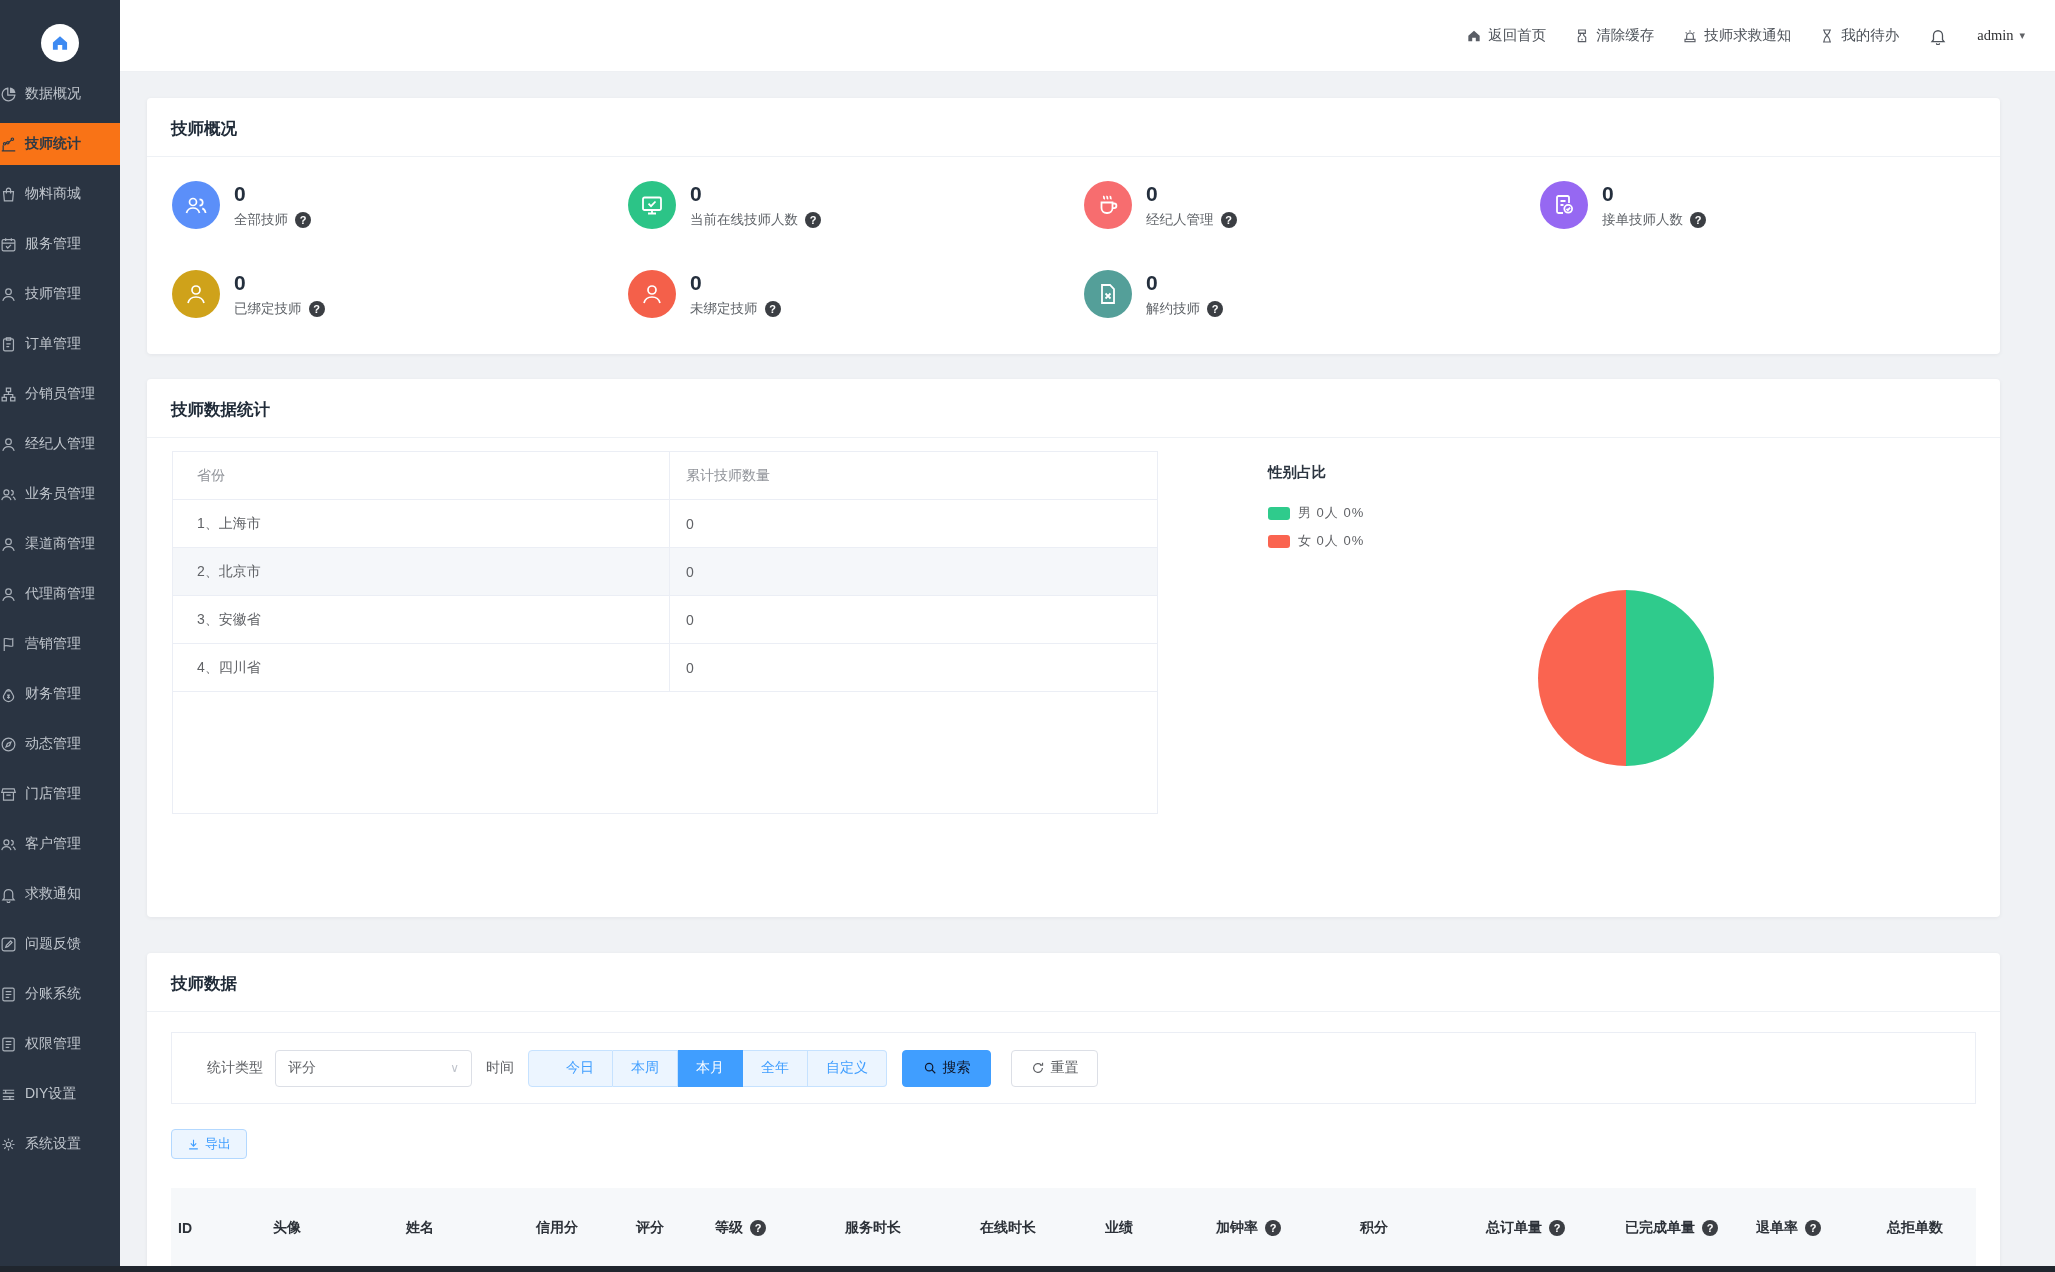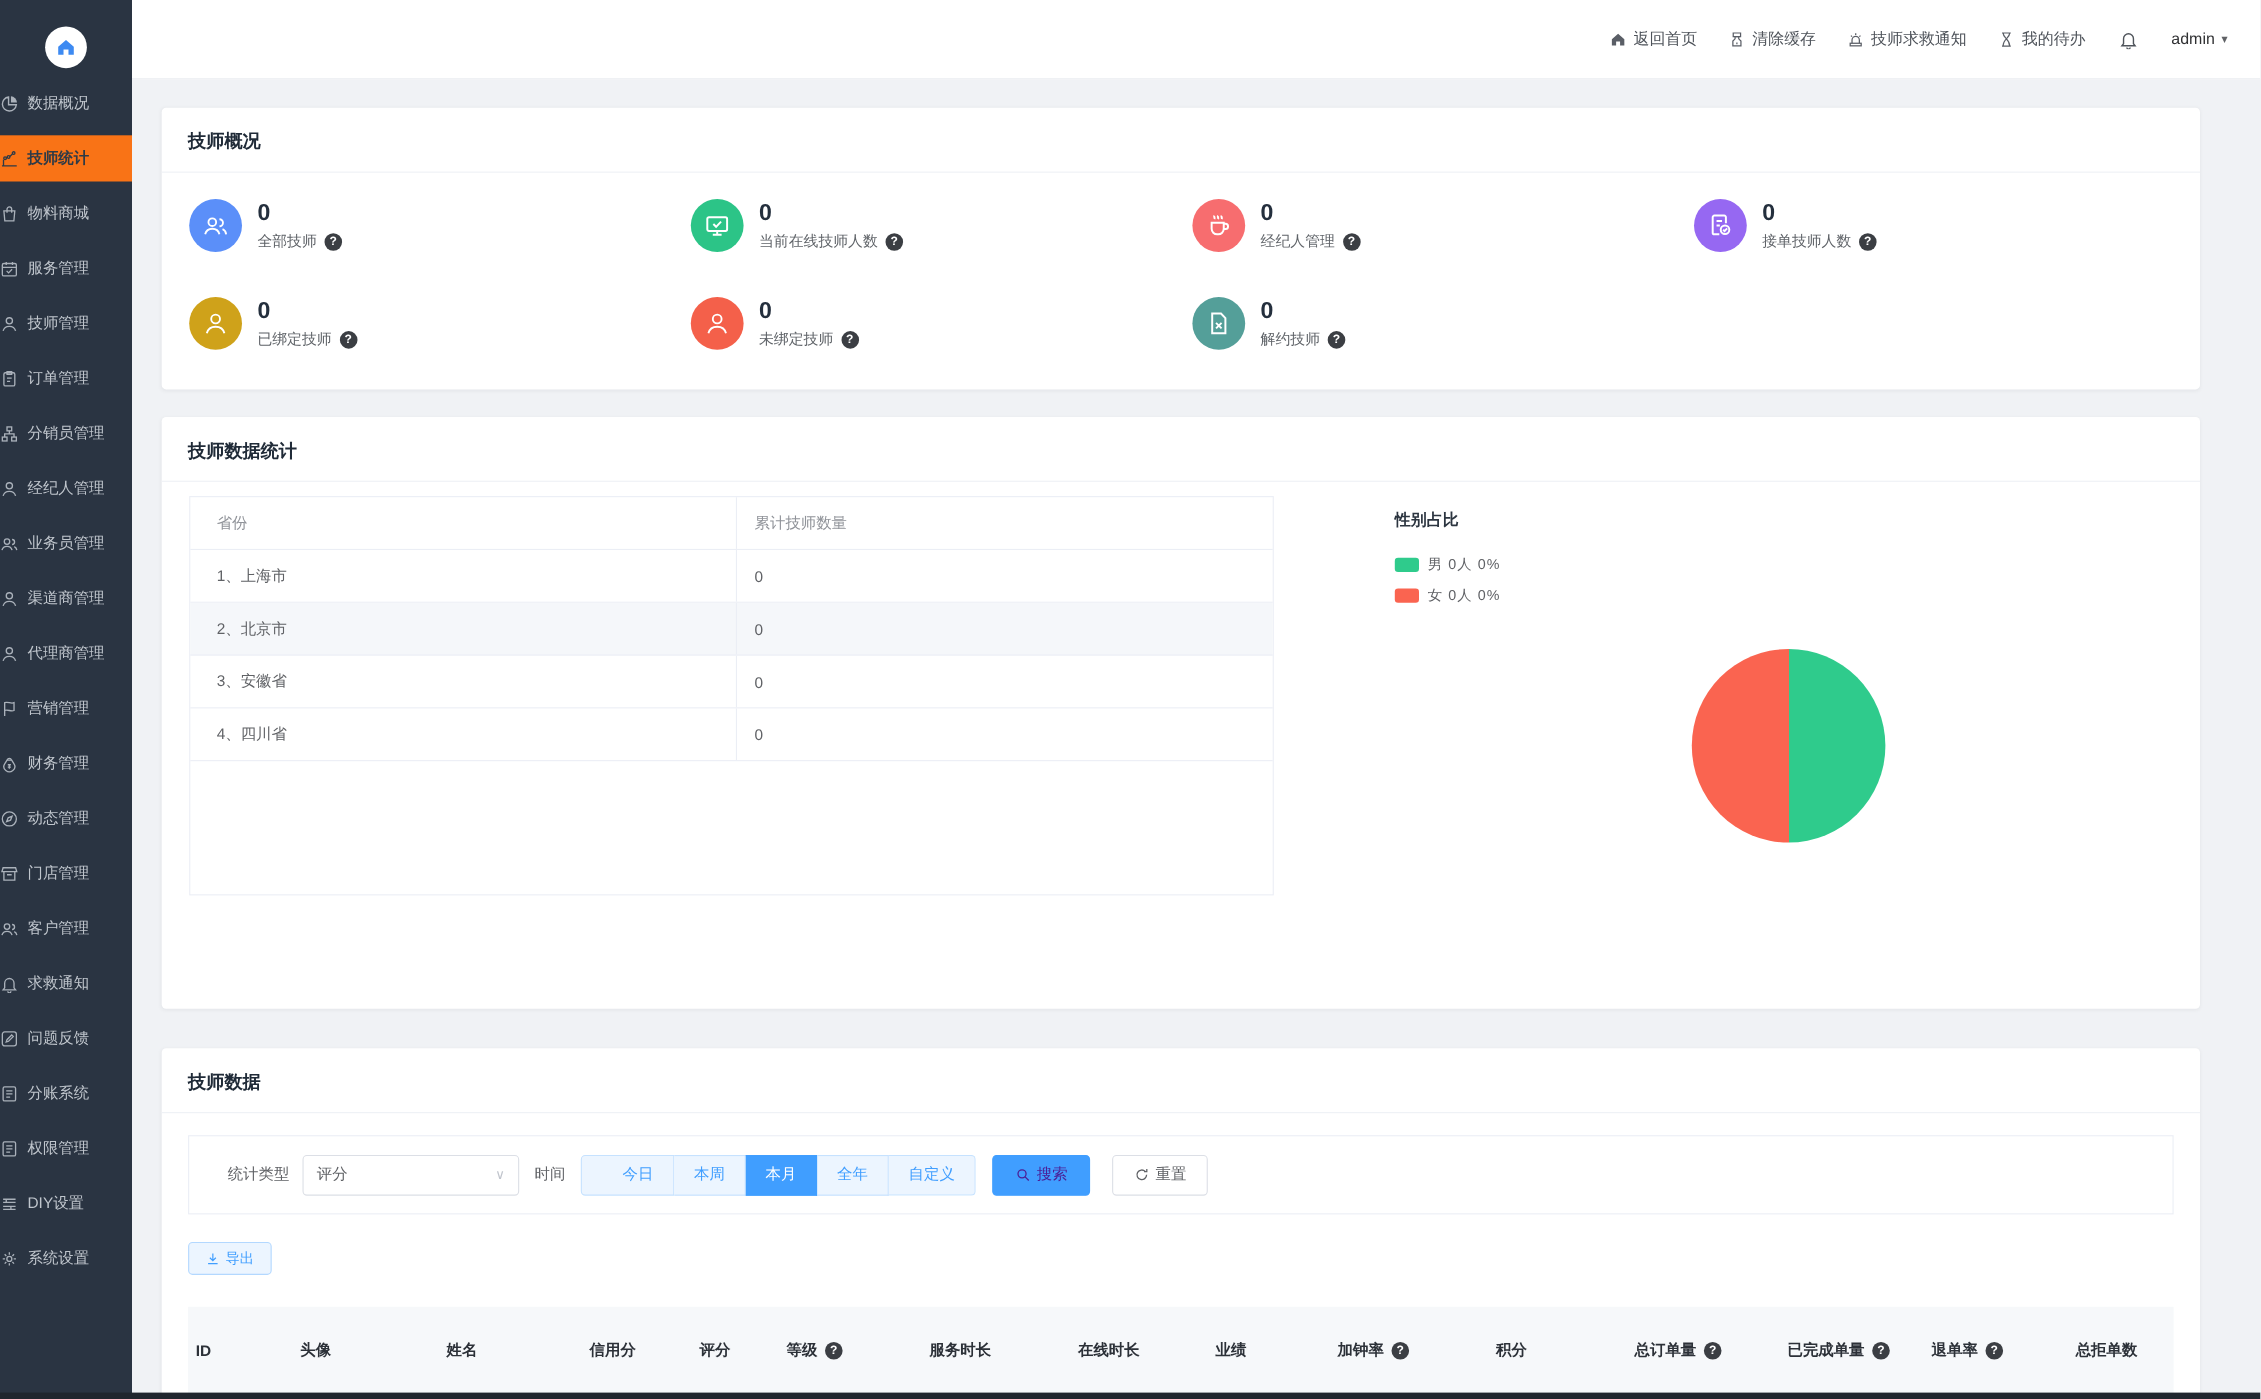--- a/index.html
+++ b/index.html
@@ -34,21 +34,21 @@
   .topbar {
     position:absolute; left:120px; right:0; top:0; height:72px; background:#fff;
     border-bottom:1px solid #eef0f3; display:flex; align-items:center;
     justify-content:flex-end; padding-right:30px; z-index:4;
   }
   .tb-link { display:flex; align-items:center; margin-left:28px; cursor:pointer;
     color:#4e535a; font-size:14.5px; }
   .tb-link .tl-icon { width:16px; height:16px; margin-right:6px; color:#5a5e66; display:flex; }
   .tb-bell { margin-left:30px; width:18px; height:18px; color:#4e535a; cursor:pointer; display:flex; }
   .tb-user { margin-left:30px; display:flex; align-items:center; cursor:pointer;
-    font-size:14.5px; color:#303133; }
+    font-size:14.5px; color:#303133;font-family:Liberation Serif, serif; }
   .tb-user .caret { margin-left:6px; font-size:11px; color:#606266; }
 
   
   .main { position:absolute; left:120px; top:72px; right:0; bottom:0; }
   .card { background:#fff; border-radius:4px; margin-left:27px; width:1853px;
     box-shadow:0 1px 4px rgba(0,21,41,.06); position:relative; }
   .card-head { padding:20px 24px 16px; border-bottom:1px solid #eef1f5; }
   .card-title { font-size:16.5px; font-weight:bold; color:#202b38; }
   #card-overview { margin-top:26px; height:256px; }
   #card-stats   { margin-top:25px; height:538px; }
@@ -104,21 +104,21 @@
   .time-label { margin-left:14px; }
   .tgroup { display:flex; margin-left:14px; }
   .tbtn { height:37px; padding:0 18px; display:flex; align-items:center; justify-content:center;
     background:#ecf5ff; border:1px solid #c6e2ff; border-left-width:0;
     color:#409eff; font-size:14px; cursor:pointer; }
   .tbtn:first-child { border-left-width:1px; border-radius:4px 0 0 4px;padding-left:37px; }
   .tbtn:last-child { border-radius:0 4px 4px 0; }
   .tbtn.active { background:#409eff; border-color:#409eff; color:#fff; }
   .btn { height:37px; border-radius:4px; display:flex; align-items:center;
     justify-content:center; font-size:14px; cursor:pointer; }
-  .btn-search { width:89px; margin-left:15px; background:#409eff; color:#4c1d95; border:1px solid #409eff; }
+  .btn-search { width:89px; margin-left:15px; background:#409eff; color:#0f172a; border:1px solid #409eff; }
   .btn-reset  { width:87px; margin-left:20px; background:#fff; color:#606266; border:1px solid #dcdfe6; }
   .btn .bic { width:14px; height:14px; margin-right:6px; display:flex; }
   .btn-export { width:76px; height:30px; margin:25px 0 0 24px; background:#ecf5ff;
     border:1px solid #b3d8ff; border-radius:4px; color:#409eff; font-size:13px;
     display:flex; align-items:center; justify-content:center; cursor:pointer; }
   .btn-export .bic { width:13px; height:13px; margin-right:5px; display:flex; }
 
   
   .dtable { margin:29px 0 0 24px; width:1805px; height:80px; background:#f6f8fa;
     display:flex; align-items:center; overflow:hidden; padding-left:7px; }

